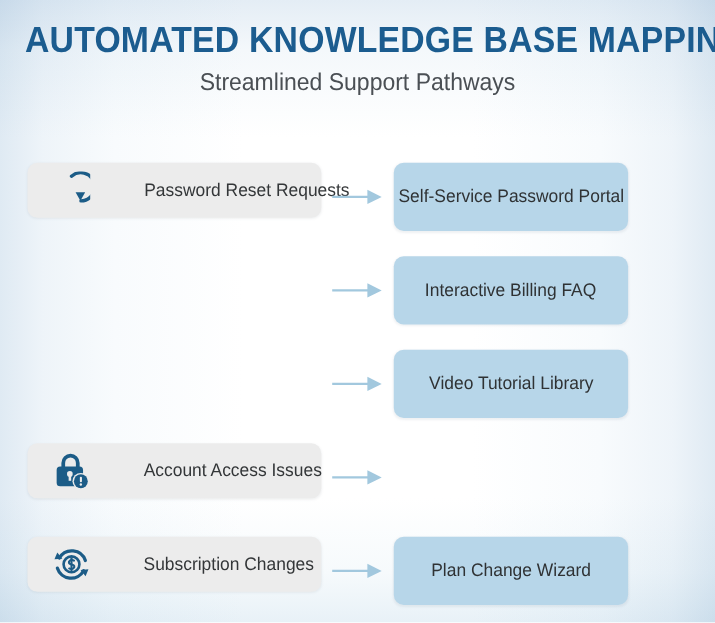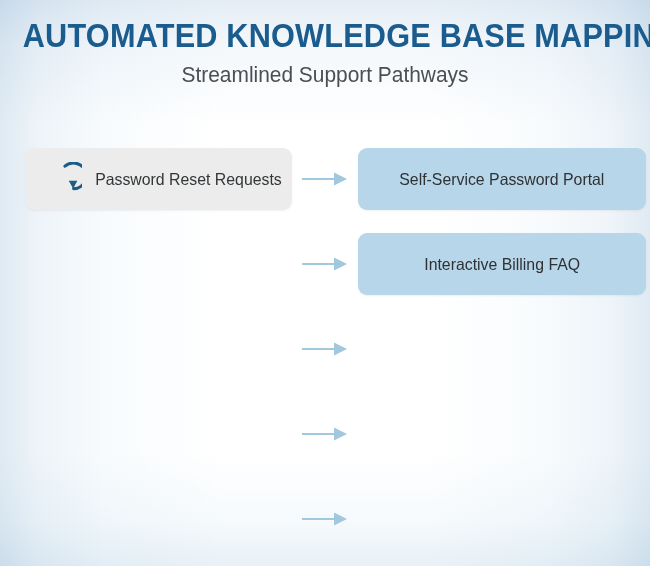--- a/index.html
+++ b/index.html
@@ -83,28 +83,29 @@
     height: 62px;
     margin-bottom: 23px;
   }
   .row:last-child { margin-bottom: 0; }
 
   .source-box {
     position: absolute;
     left: 25px;
     top: 0;
     width: 267px;
-    height: 62px;
+    height: 50px;
     box-sizing: border-box;
     background: #ececec;
     border-radius: 9px;
     display: flex;
     align-items: center;
     padding-left: 14px;
     box-shadow: 0 1px 2px rgba(120,130,140,0.10);
+    gap: 36px;
   }
   .icon-wrap {
     width: 52px;
     height: 48px;
     flex: 0 0 52px;
     display: flex;
     align-items: center;
     justify-content: center;
   }
   .icon-wrap svg { display: block; }
@@ -127,21 +128,21 @@
     width: 48px;
     height: 62px;
     display: flex;
     align-items: center;
   }
 
   .target-box {
     position: absolute;
     left: 358px;
     top: 0;
-    width: 288px;
+    width: 213px;
     height: 62px;
     box-sizing: border-box;
     background: #b7d6e9;
     border-radius: 9px;
     display: flex;
     align-items: center;
     justify-content: center;
     box-shadow: 0 1px 2px rgba(120,140,155,0.12);
   }
   .target-label {
@@ -198,34 +199,69 @@
       </div>
     </div>
 
     <div class="row">
       <div class="arrow">
         <svg width="48" height="20" viewBox="0 0 48 20">
           <line x1="1" y1="10" x2="34" y2="10" stroke="#a2c8de" stroke-width="2"></line>
           <path d="M33 3.5 L46 10 L33 16.5 z" fill="#a2c8de"></path>
         </svg>
       </div>
-    </div>
-
-    <div class="row">
-      <div class="arrow">
-        <svg width="48" height="20" viewBox="0 0 48 20">
-          <line x1="1" y1="10" x2="34" y2="10" stroke="#a2c8de" stroke-width="2"></line>
-          <path d="M33 3.5 L46 10 L33 16.5 z" fill="#a2c8de"></path>
-        </svg>
-      </div>
-    </div>
-
-    <div class="row">
-      <div class="arrow">
-        <svg width="48" height="20" viewBox="0 0 48 20">
-          <line x1="1" y1="10" x2="34" y2="10" stroke="#a2c8de" stroke-width="2"></line>
-          <path d="M33 3.5 L46 10 L33 16.5 z" fill="#a2c8de"></path>
-        </svg>
+      <div class="target-box">
+        <span class="target-label">Video Tutorial Library</span>
+      </div>
+    </div>
+
+    <div class="row">
+      <div class="source-box">
+        <span class="icon-wrap">
+          <svg width="34" height="36" viewBox="0 0 34 36">
+            <path d="M9.5 15 v-4.2 a6.6 6.6 0 0 1 13.2 0 V15" fill="none" stroke="#1c5c87" stroke-width="3.4"></path>
+            <rect x="3.5" y="14" width="24" height="18" rx="3.2" ry="3.2" fill="#1c5c87"></rect>
+            <circle cx="15.5" cy="20.8" r="2.6" fill="#ececec"></circle>
+            <rect x="14.4" y="21.5" width="2.3" height="5.6" fill="#ececec"></rect>
+            <circle cx="25.5" cy="27.5" r="7.6" fill="#ececec"></circle>
+            <circle cx="25.5" cy="27.5" r="6.3" fill="#1c5c87"></circle>
+            <rect x="24.6" y="23.4" width="1.9" height="5" rx="0.9" fill="#ececec"></rect>
+            <circle cx="25.5" cy="30.5" r="1.1" fill="#ececec"></circle>
+          </svg>
+        </span>
+        <span class="source-label">Account Access Issues</span>
+      </div>
+      <div class="arrow">
+        <svg width="48" height="20" viewBox="0 0 48 20">
+          <line x1="1" y1="10" x2="34" y2="10" stroke="#a2c8de" stroke-width="2"></line>
+          <path d="M33 3.5 L46 10 L33 16.5 z" fill="#a2c8de"></path>
+        </svg>
+      </div>
+    </div>
+
+    <div class="row">
+      <div class="source-box">
+        <span class="icon-wrap">
+          <svg width="38" height="34" viewBox="0 0 38 34">
+            <path d="M6.2 20.5 A13 13 0 0 0 30 22.8" fill="none" stroke="#1c5c87" stroke-width="3" stroke-linecap="round"></path>
+            <path d="M31.8 27.8 l-4.6 -5.6 l7.2 -0.6 z" fill="#1c5c87"></path>
+            <path d="M31.6 13.6 A13 13 0 0 0 8 11.3" fill="none" stroke="#1c5c87" stroke-width="3" stroke-linecap="round"></path>
+            <path d="M6.1 6.3 l4.6 5.6 l-7.2 0.6 z" fill="#1c5c87"></path>
+            <circle cx="19" cy="17" r="7.2" fill="none" stroke="#1c5c87" stroke-width="2.4"></circle>
+            <path d="M21.3 13.6 a3.3 3.3 0 0 0 -4.6 1.1 c-0.5 1.6 1.2 2.2 2.4 2.5 c1.3 0.3 2.8 0.9 2.4 2.5 a3.3 3.3 0 0 1 -4.6 1.1" fill="none" stroke="#1c5c87" stroke-width="1.9" stroke-linecap="round"></path>
+            <line x1="19" y1="11.6" x2="19" y2="22.4" stroke="#1c5c87" stroke-width="1.9" stroke-linecap="round"></line>
+          </svg>
+        </span>
+        <span class="source-label">Subscription Changes</span>
+      </div>
+      <div class="arrow">
+        <svg width="48" height="20" viewBox="0 0 48 20">
+          <line x1="1" y1="10" x2="34" y2="10" stroke="#a2c8de" stroke-width="2"></line>
+          <path d="M33 3.5 L46 10 L33 16.5 z" fill="#a2c8de"></path>
+        </svg>
+      </div>
+      <div class="target-box">
+        <span class="target-label">Plan Change Wizard</span>
       </div>
     </div>
 
   </div>
 </div>
 
 </body></html>

